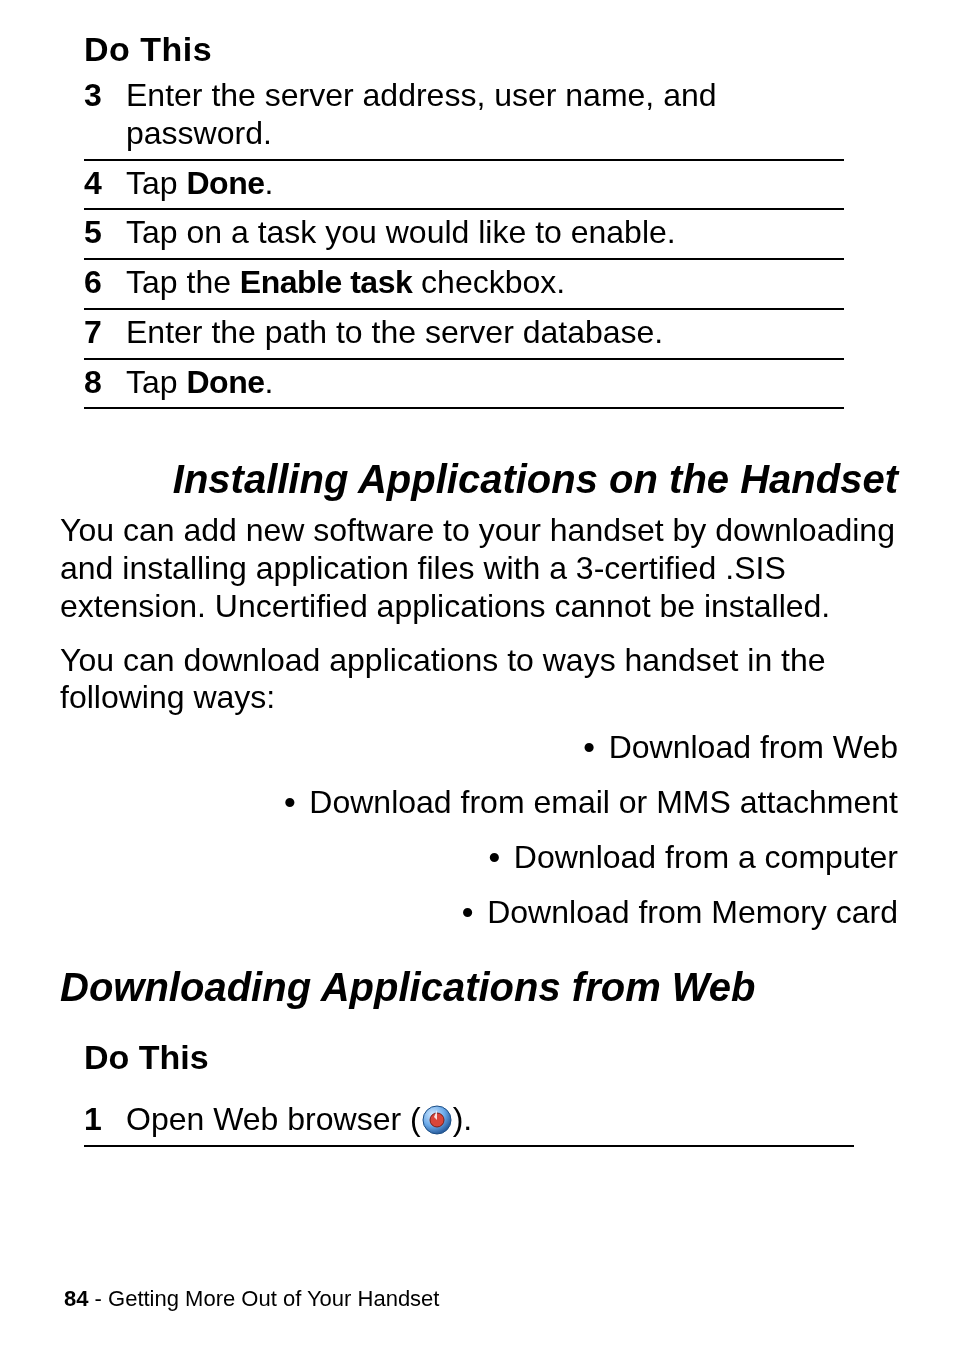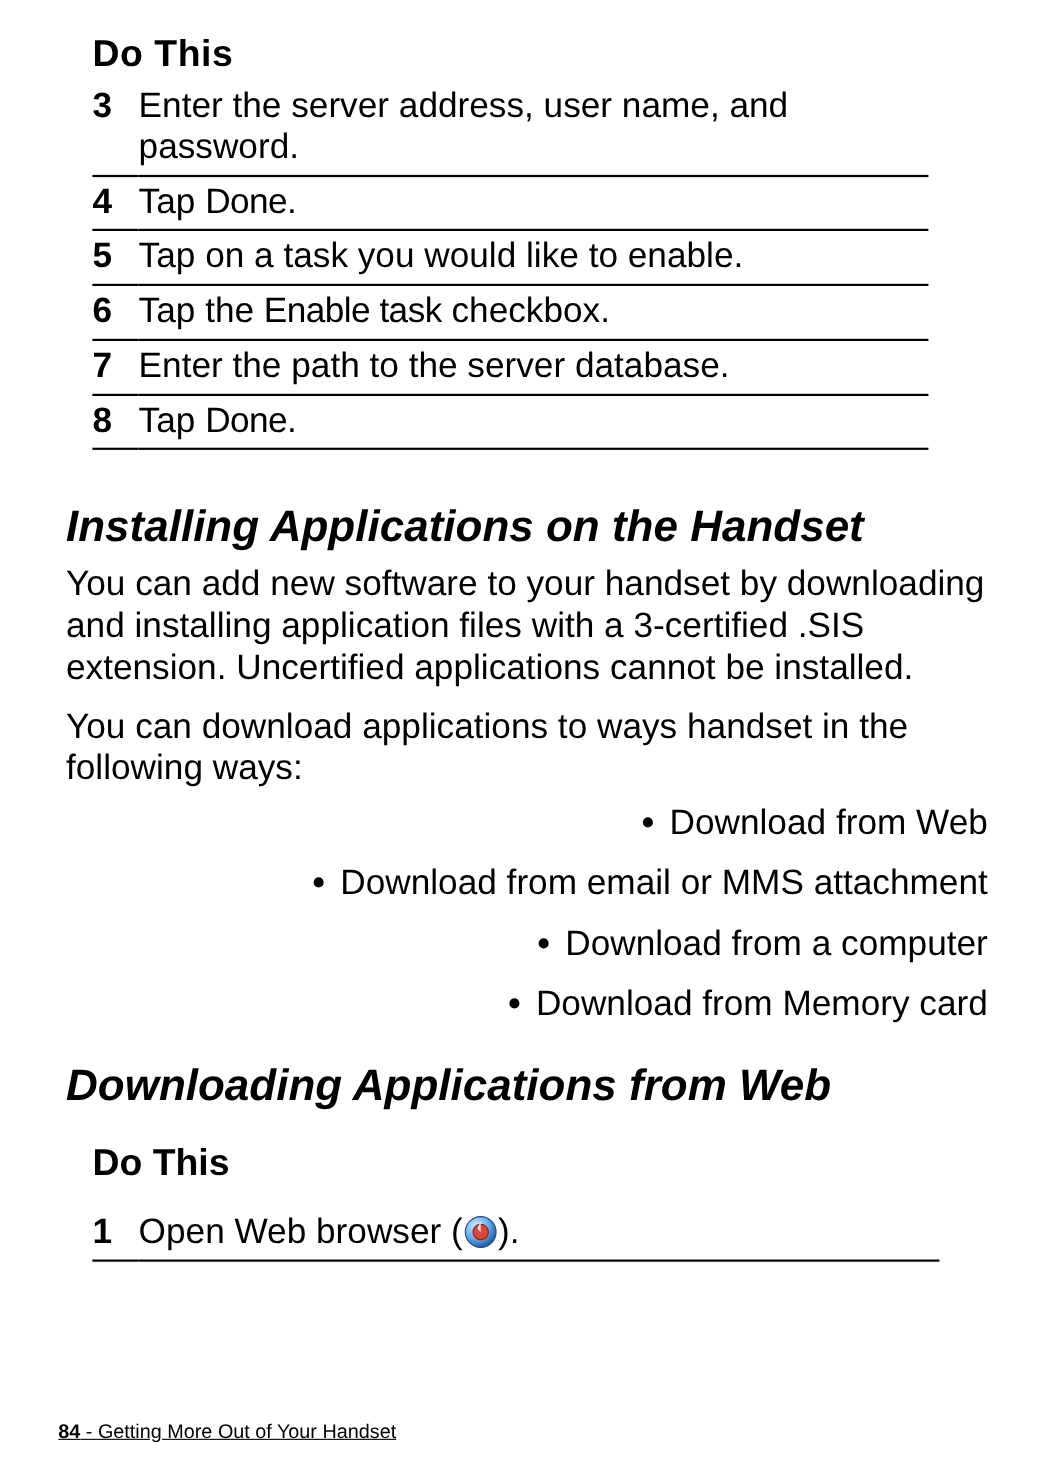--- a/index.html
+++ b/index.html
@@ -54,36 +54,37 @@
   }
   table.steps.second td.num {
     width: 42px;
   }
 
   
   .cond {
     font-family: "Arial Narrow", Arial, Helvetica, sans-serif;
     font-stretch: condensed;
     letter-spacing: -0.5px;
-    font-weight: 400;
+    font-weight: 700;
   }
 
   
   p.body {
     font-size: 32px;
     line-height: 1.2;
     margin: 20px 0 0 0;
   }
 
   
   h1.section {
     font-size: 40px;
     font-weight: bold;
     font-style: italic;
     margin: 48px 0 4px 0;
+    text-align: right;
   }
   h2.subsection {
     font-size: 40px;
     font-weight: bold;
     font-style: italic;
     margin: 34px 0 28px 0;
   }
 
   p.after-h1 {
     font-size: 32px;
@@ -126,24 +127,23 @@
   .browser-icon {
     display: inline-block;
     vertical-align: -6px;
     width: 32px;
     height: 32px;
   }
 
   
   .footer {
     position: absolute;
-    left: 53px;
+    left: 64px;
     bottom: 36px;
-    font-size: 18px;
-    text-decoration: underline;
+    font-size: 22px;
   }
   .footer .pnum {
     font-weight: bold;
   }
 </style>
 </head>
 <body>
 
 <div class="page">
 

